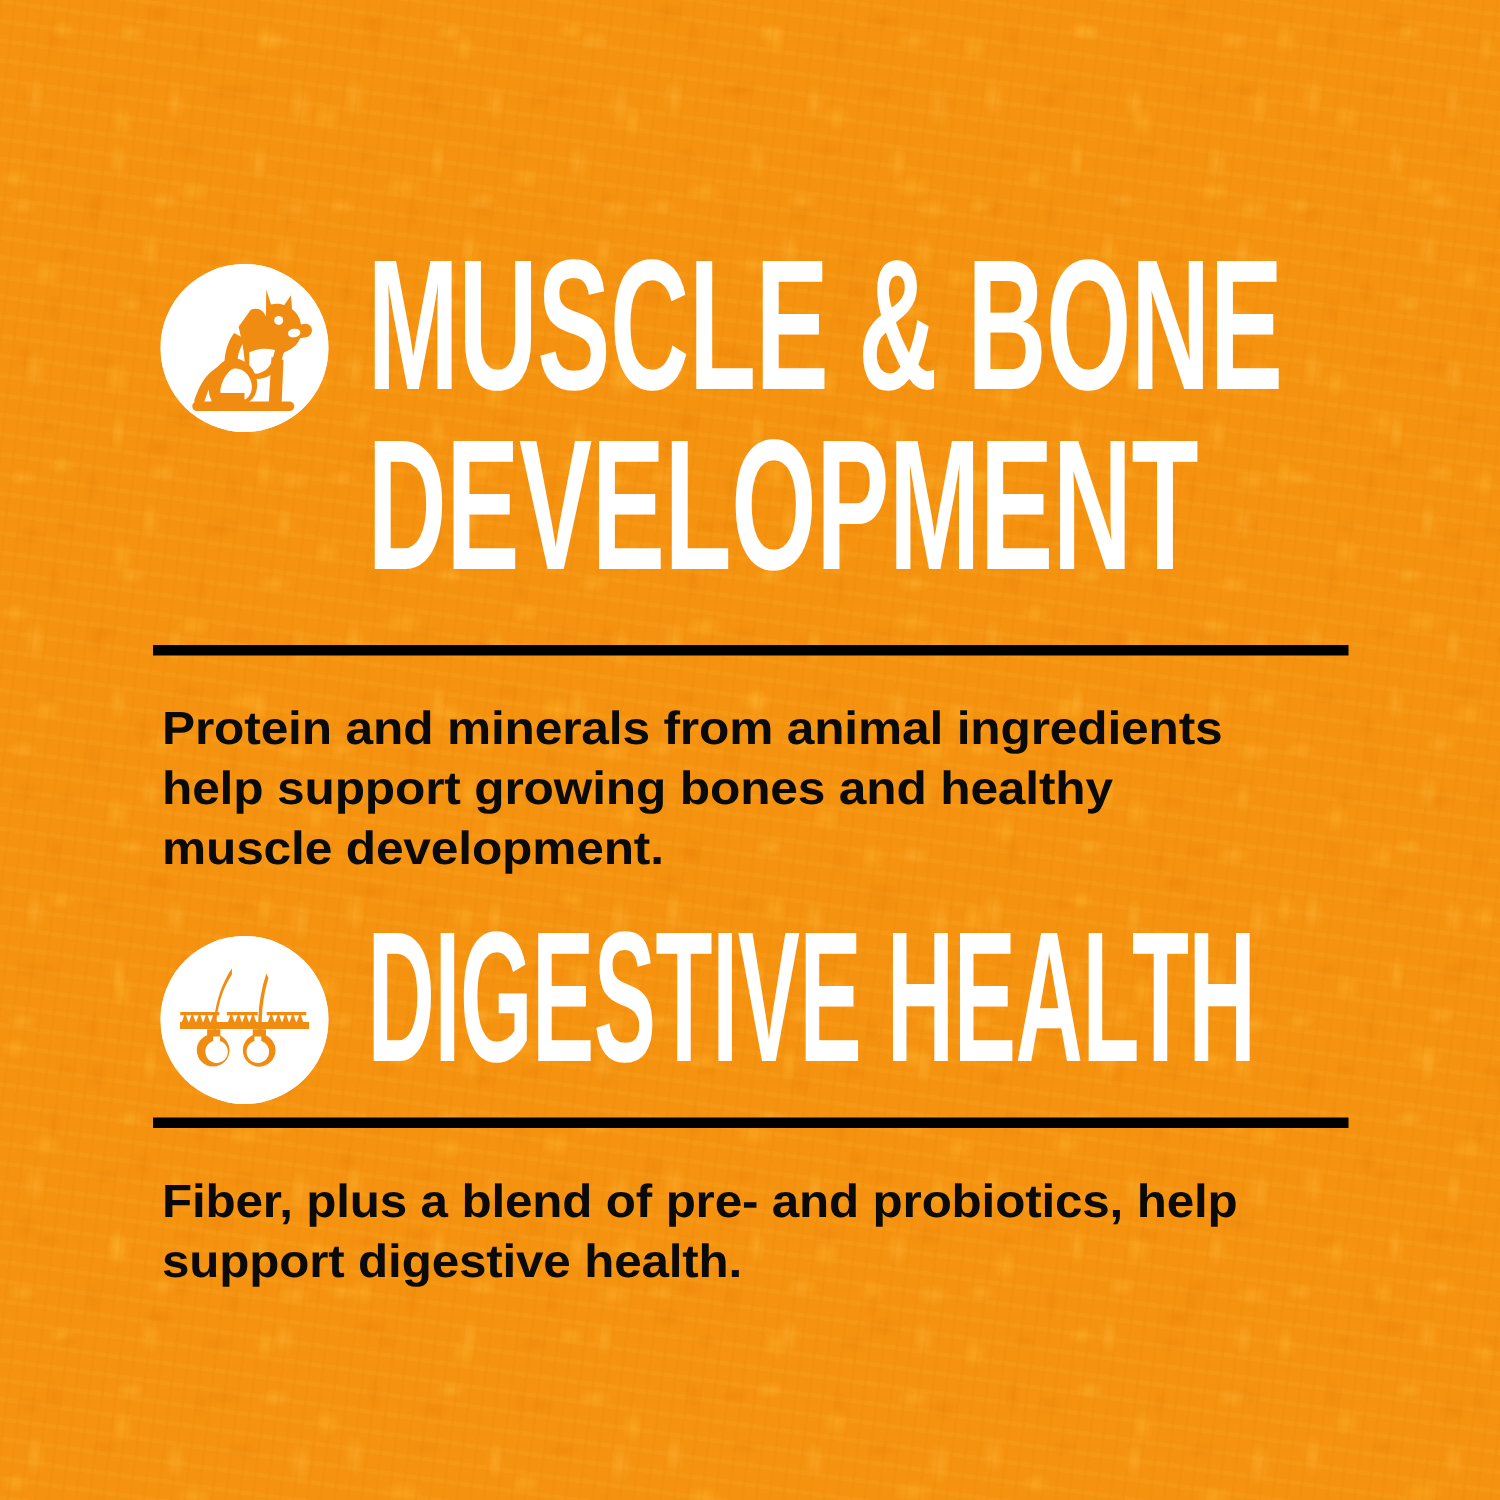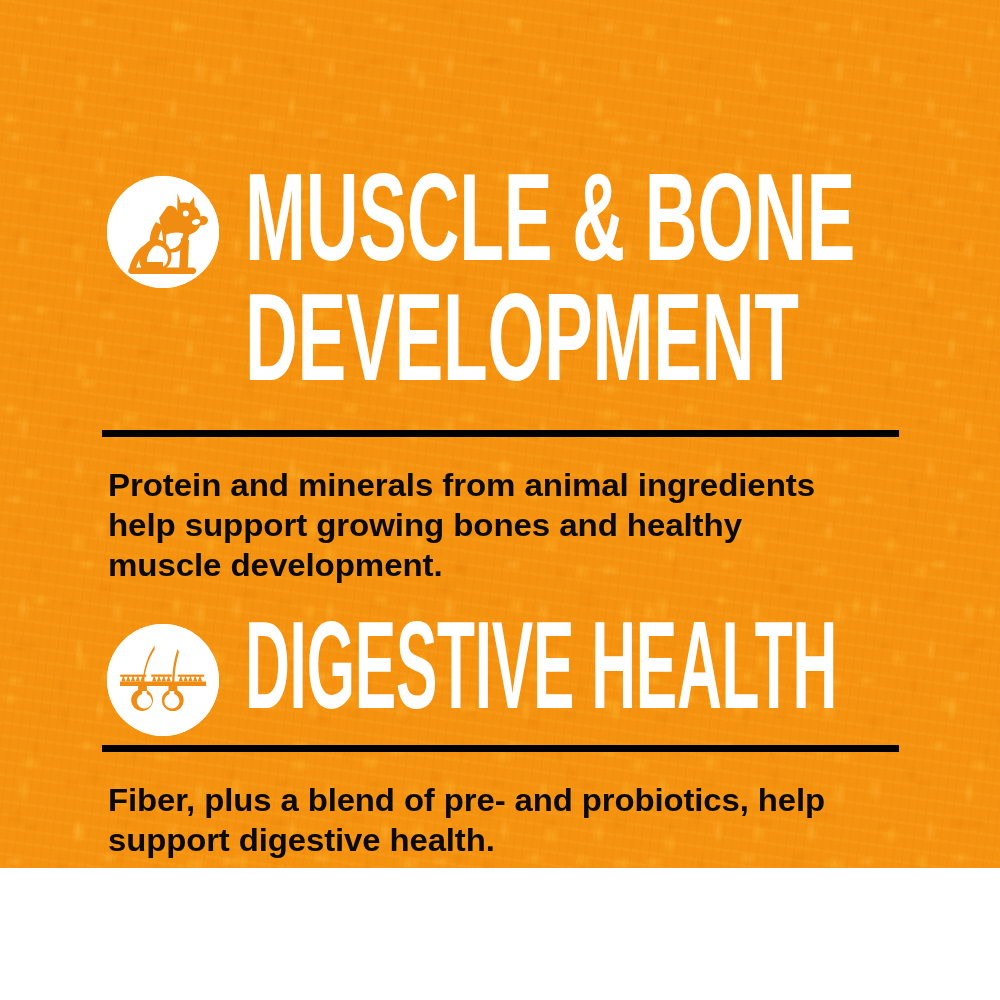--- a/index.html
+++ b/index.html
@@ -3,21 +3,21 @@
 <meta charset="utf-8">
 <style>
   html, body {
     margin: 0;
     padding: 0;
     background: #ffffff;
   }
   #poster {
     position: relative;
     width: 1000px;
-    height: 868px;
+    height: 1000px;
     overflow: hidden;
     background-color: #F59310;
     font-family: "Liberation Sans", sans-serif;
   }
 
   
   .tex {
     position: absolute;
     inset: 0;
     pointer-events: none;

